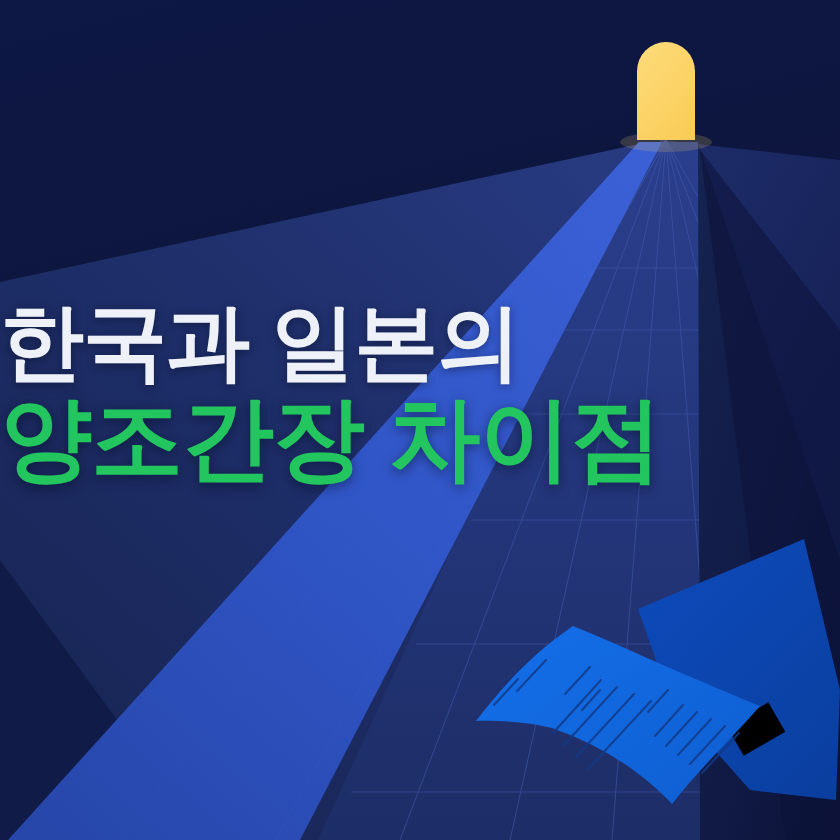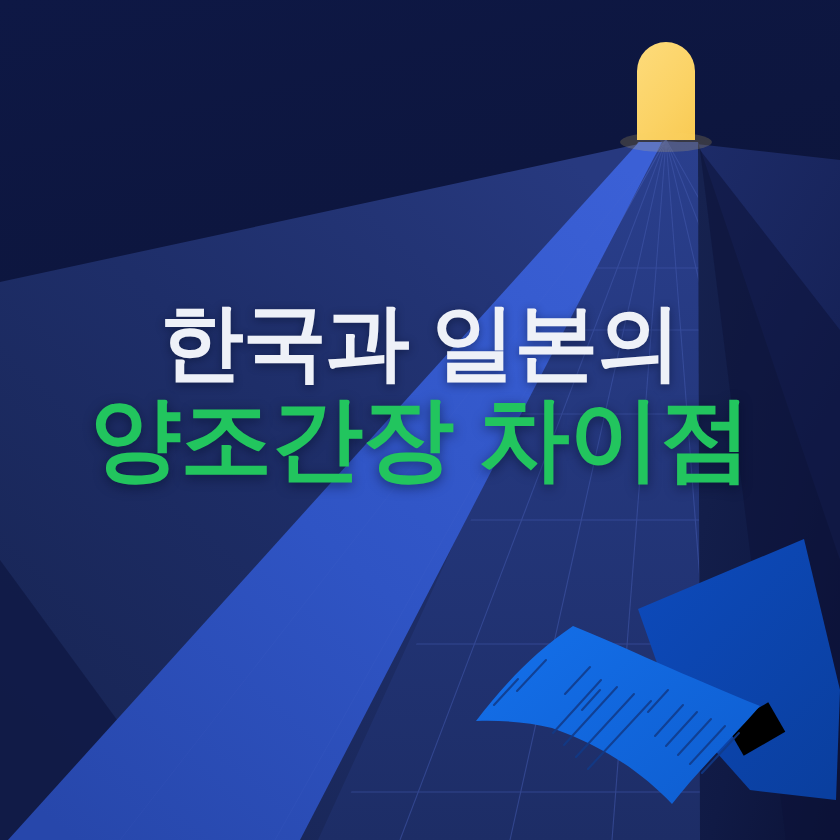--- a/index.html
+++ b/index.html
@@ -23,21 +23,20 @@
     inset: 0;
     width: 840px;
     height: 840px;
     display: block;
   }
   .title-block {
     position: absolute;
     left: 0;
     top: 300px;
     width: 840px;
-    text-align: center;
     z-index: 5;
     pointer-events: none;
   }
   .title-line-1 {
     display: block;
     font-size: 84px;
     line-height: 1.02;
     font-weight: 700;
     letter-spacing: -1px;
     color: #eef1f8;

